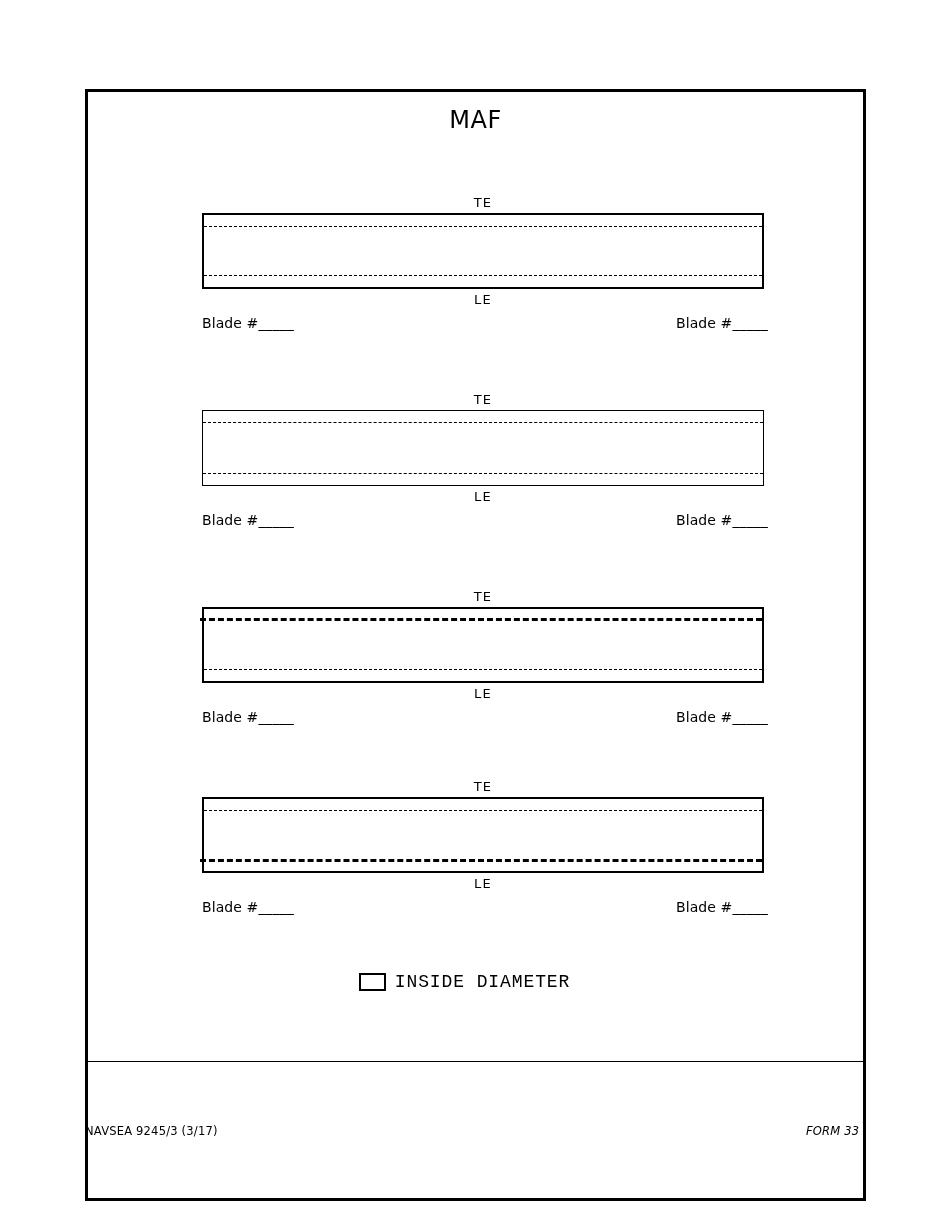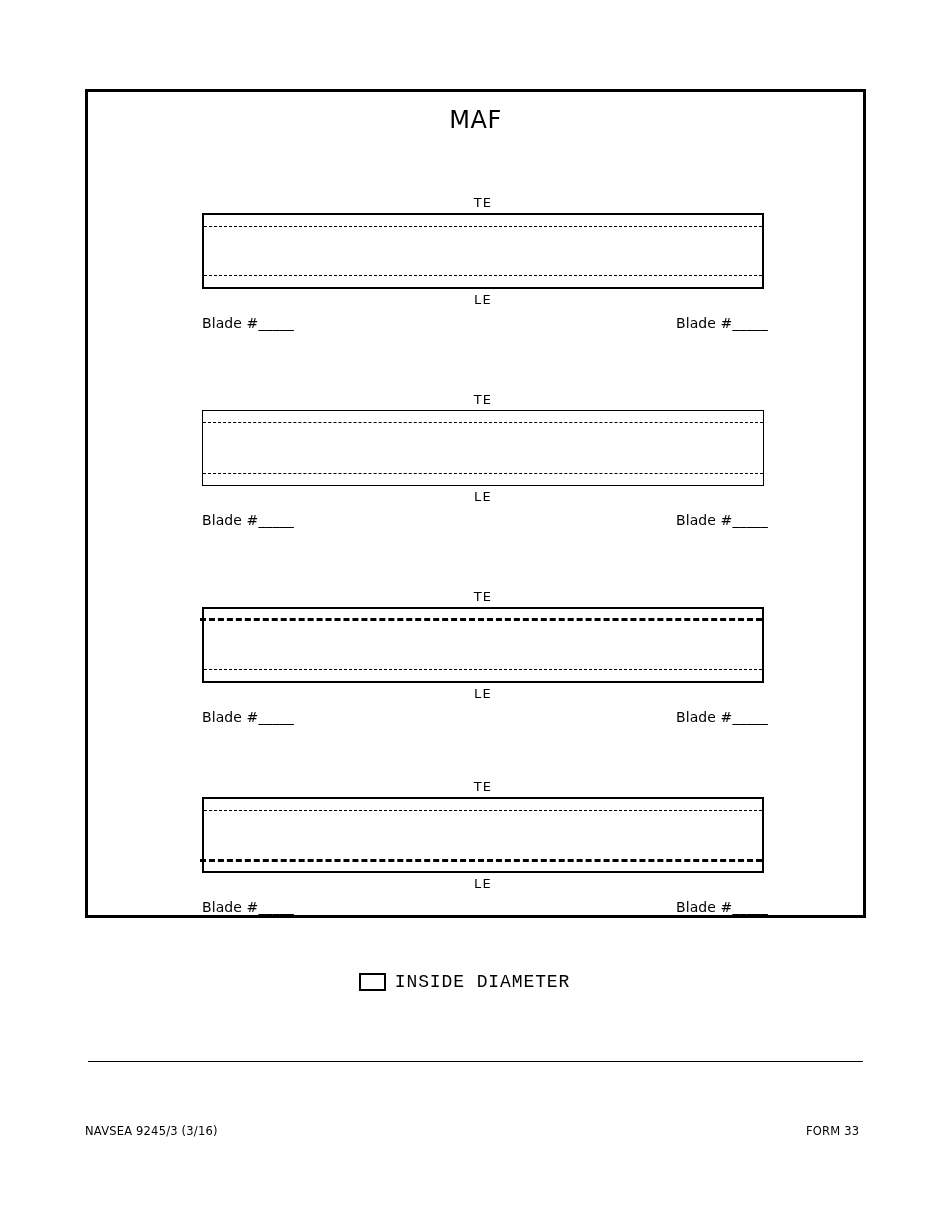--- a/index.html
+++ b/index.html
@@ -16,21 +16,21 @@
     position: relative;
     overflow: hidden;
   }
 
   
   .form-sheet {
     position: absolute;
     left: 85px;
     top: 89px;
     width: 781px;
-    height: 829px;
+    height: 1112px;
     border: 3px solid #000;
     background: #fff;
   }
 
   
   .form-title {
     position: absolute;
     left: 0;
     top: 14px;
     width: 100%;
@@ -183,20 +183,21 @@
     letter-spacing: 0.2px;
     white-space: nowrap;
   }
   .sheet-caption.form-number-left {
     left: 85px;
     top: 1124px;
   }
   .sheet-caption.form-number-right {
     left: 806px;
     top: 1124px;
+    font-style: italic;
   }
 </style>
 </head>
 <body>
 
 <div class="form-sheet">
 
   <div class="form-title">MAF</div>
 
   <div class="blade-group g1">
@@ -256,14 +257,14 @@
       <span class="checkbox"></span>
       <span class="dia-label">INSIDE DIAMETER</span>
     </div>
   </div>
 
   <div class="footer-rule"></div>
 
 
 </div>
 
-<div class="sheet-caption form-number-left">NAVSEA 9245/3 (3/16)</div>
+<div class="sheet-caption form-number-left">NAVSEA 9245/3 (3/17)</div>
 <div class="sheet-caption form-number-right">FORM 33</div>
 
 </body></html>

